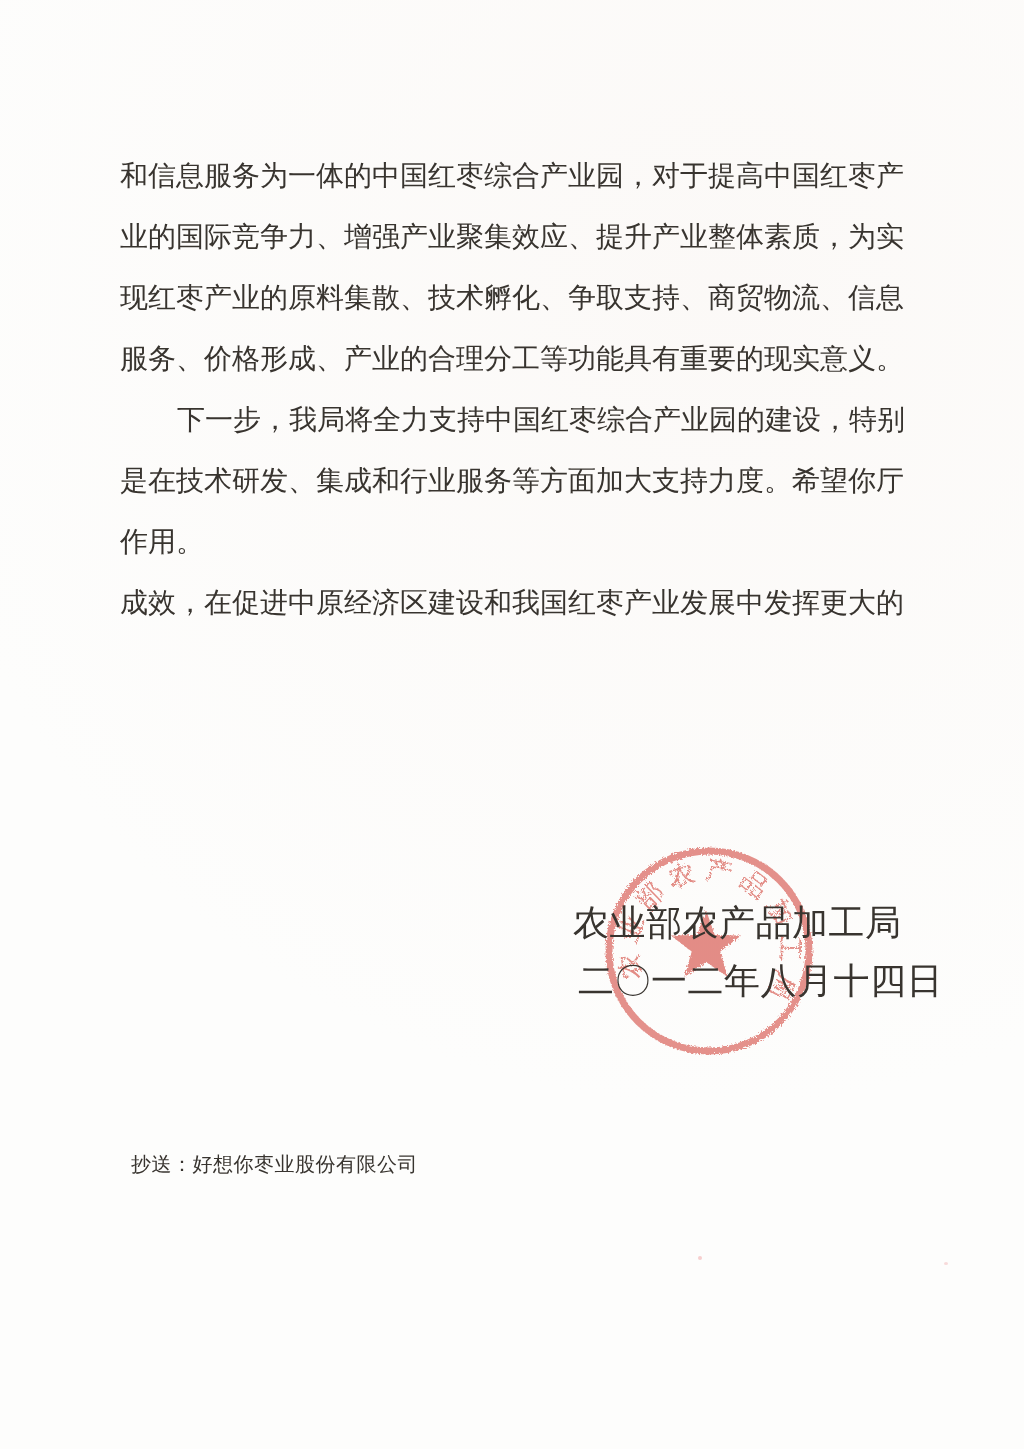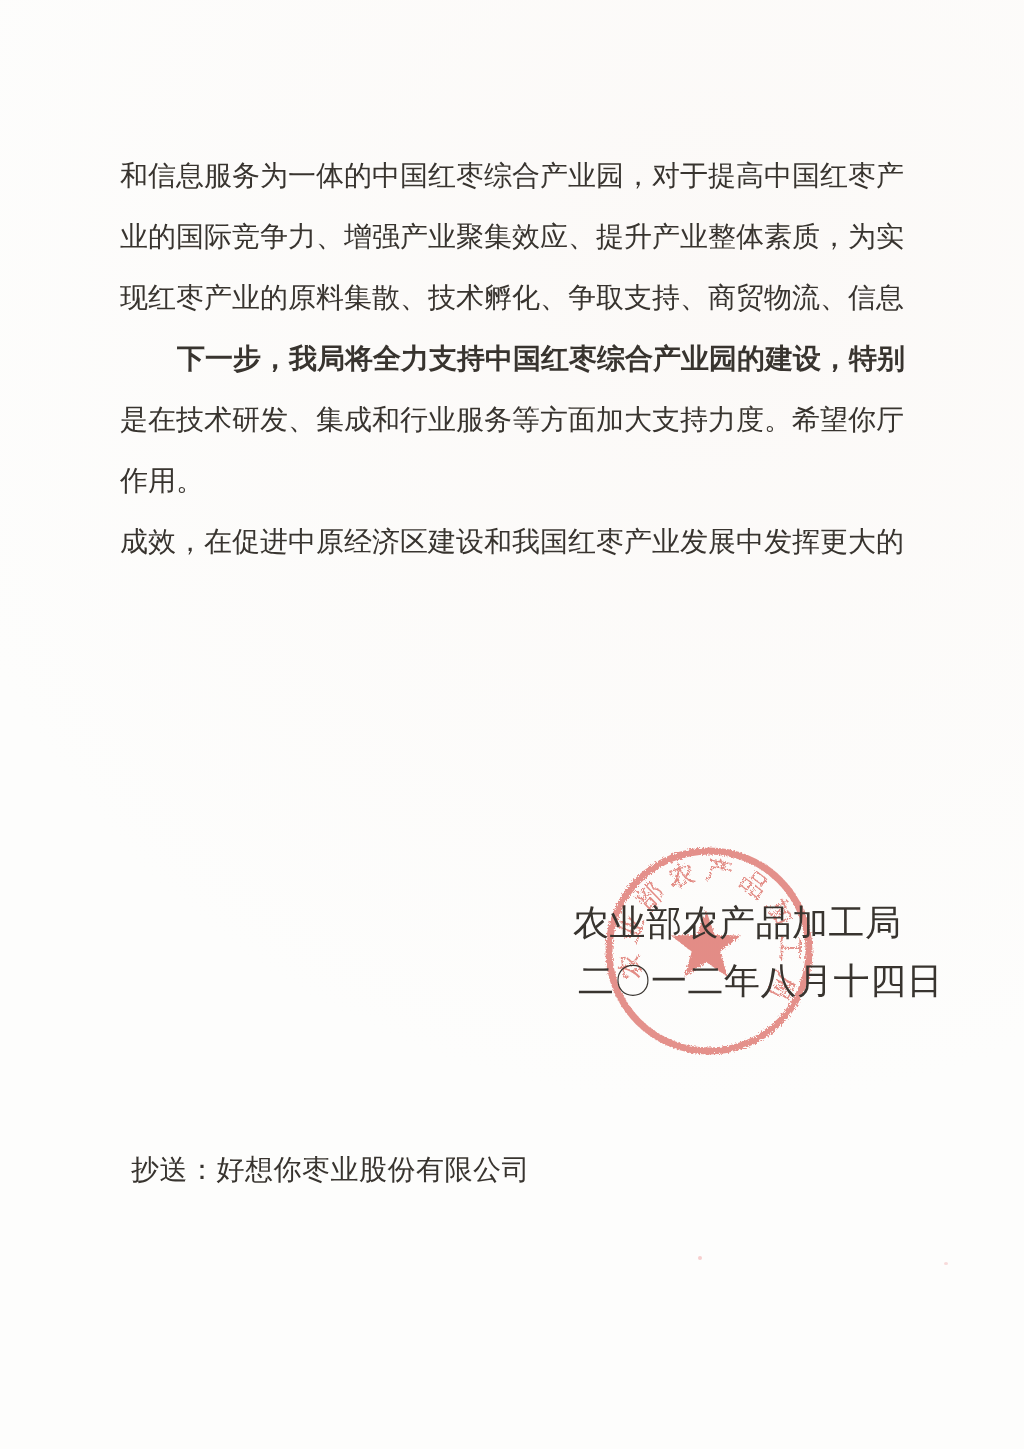--- a/index.html
+++ b/index.html
@@ -19,33 +19,33 @@
   .body-text {
     position: absolute;
     left: 120px; top: 145px; width: 792px;
     font-size: 28px; line-height: 61px;
     color: #38342f;
     letter-spacing: 0px;
     white-space: nowrap;
     z-index: 3;
   }
   .body-text .line { height: 61px; }
-  .body-text .line.indent { text-indent: 57px; font-weight: bold; }
+  .body-text .line.indent { text-indent: 57px; }
   .signature {
     position: absolute;
     z-index: 3;
     color: #38342f;
     font-size: 36px;
   }
   .sig-org  { left: 573px; top: 899px;  letter-spacing: 0.5px; }
   .sig-date { left: 578px; top: 957px;  letter-spacing: 0.5px; }
   .cc-line {
     position: absolute;
     left: 131px; top: 1151px;
-    font-size: 28px; color: #38342f;
+    font-size: 20px; color: #38342f;
     z-index: 3;
     letter-spacing: 0.5px;
   }
   .seal {
     position: absolute;
     left: 599px; top: 841px;
     width: 220px; height: 220px;
     z-index: 2;
     mix-blend-mode: multiply;
     opacity: 0.88;
@@ -78,20 +78,21 @@
           <textPath href="#arcPath" startOffset="50%" text-anchor="middle">农业部农产品加工局</textPath>
         </text>
       </g>
     </g>
   </svg>
 
   <div class="body-text">
     <div class="line">和信息服务为一体的中国红枣综合产业园，对于提高中国红枣产</div>
     <div class="line">业的国际竞争力、增强产业聚集效应、提升产业整体素质，为实</div>
     <div class="line">现红枣产业的原料集散、技术孵化、争取支持、商贸物流、信息</div>
+    <div class="line">服务、价格形成、产业的合理分工等功能具有重要的现实意义。</div>
     <div class="line indent">下一步，我局将全力支持中国红枣综合产业园的建设，特别</div>
     <div class="line">是在技术研发、集成和行业服务等方面加大支持力度。希望你厅</div>
     <div class="line">作用。</div>
     <div class="line">成效，在促进中原经济区建设和我国红枣产业发展中发挥更大的</div>
   </div>
 
   <div class="signature sig-org">农业部农产品加工局</div>
   <div class="signature sig-date">二〇一二年八月十四日</div>
 
   <div class="cc-line">

